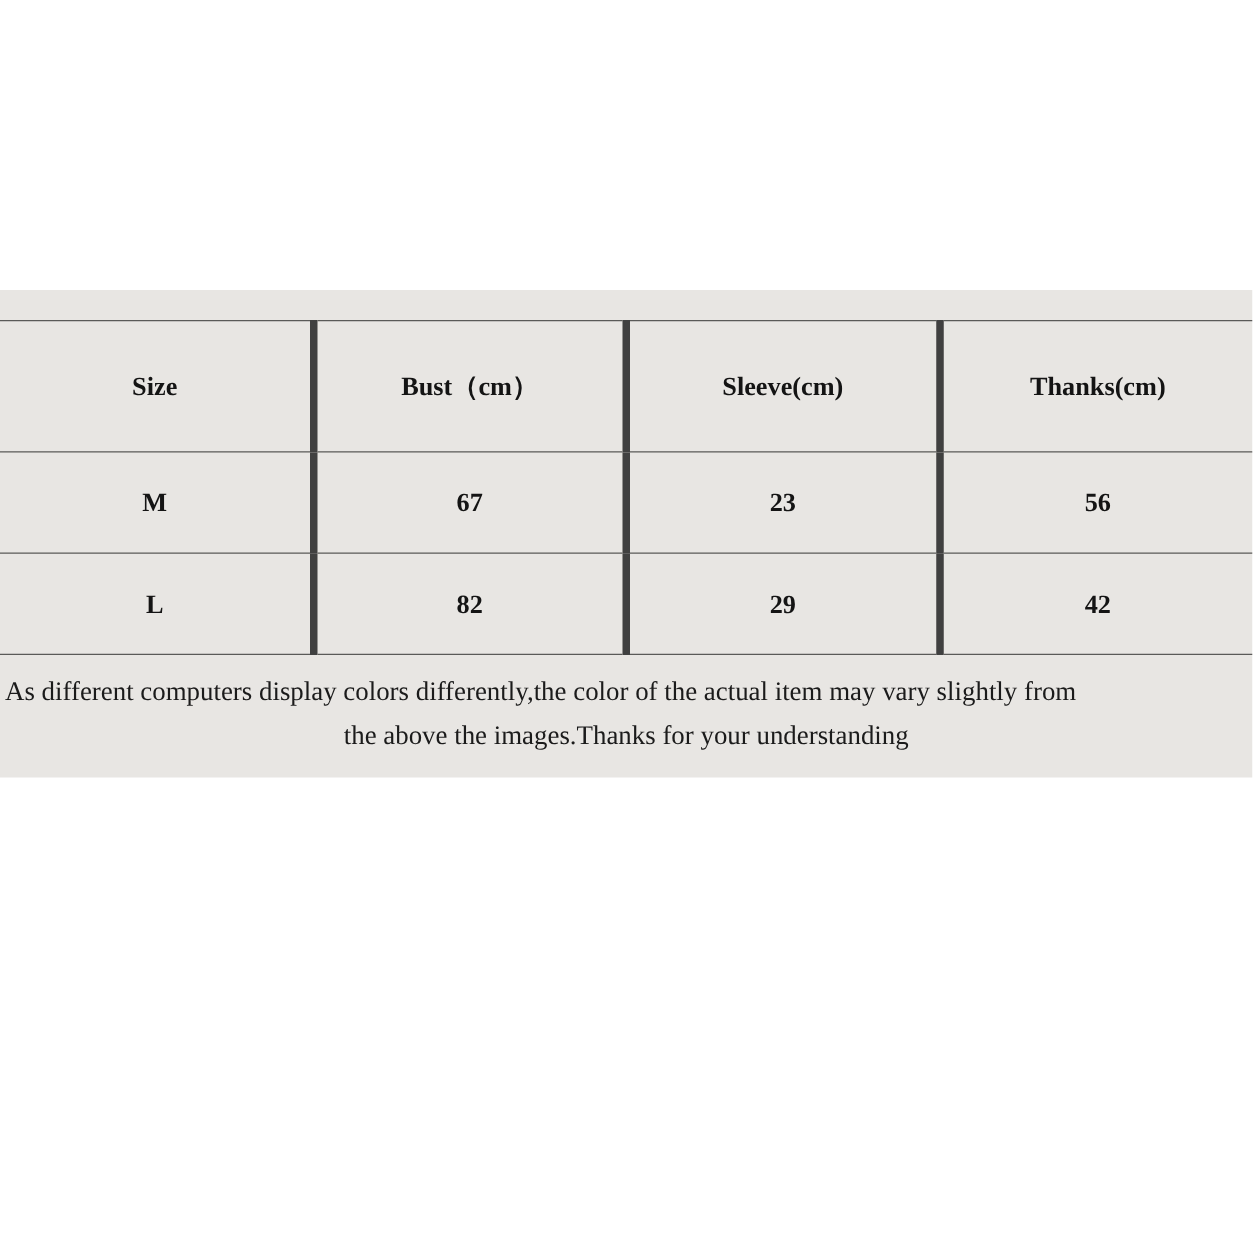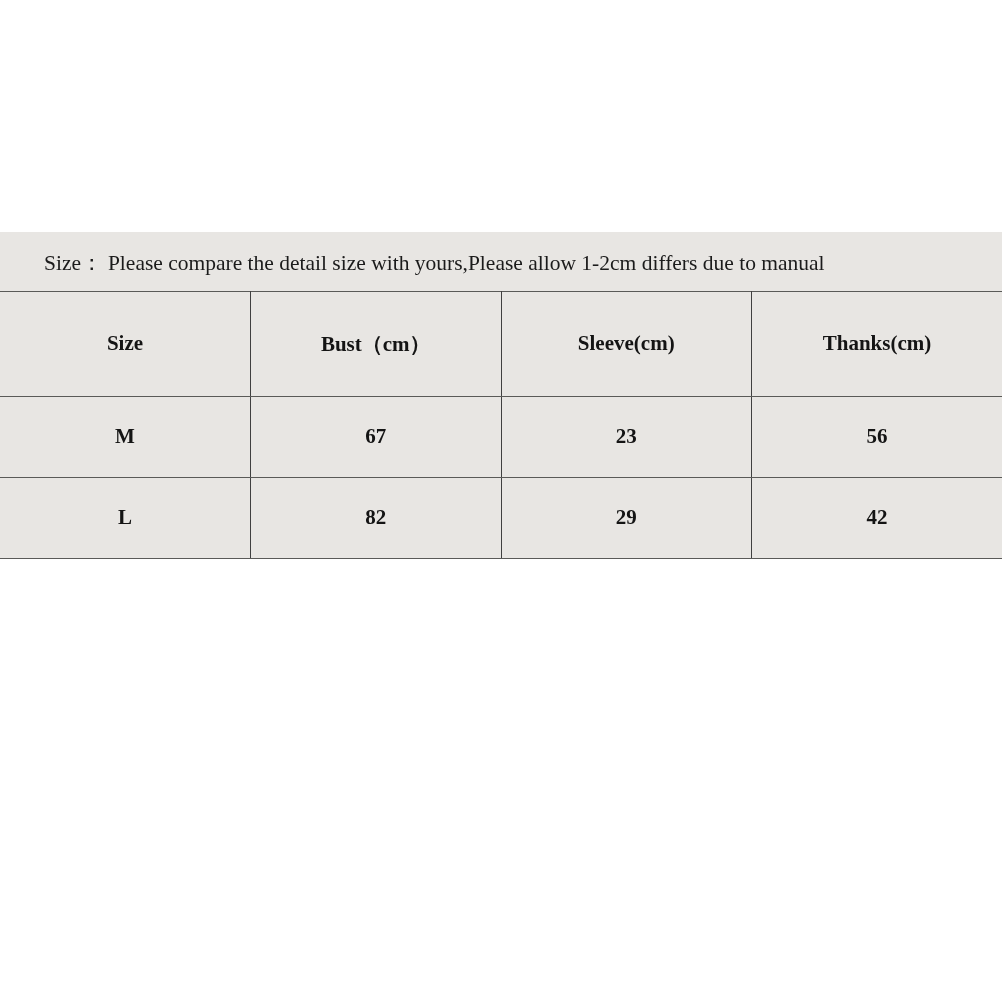--- a/index.html
+++ b/index.html
@@ -46,21 +46,21 @@
   }
   table.size-table {
     width: 100%;
     border-collapse: collapse;
     table-layout: fixed;
   }
   table.size-table th,
   table.size-table td {
     border: 1px solid #5a5a58;
     border-left: none;
-    border-right: 1px solid #404040;
+    border-right: 6px solid #404040;
     text-align: center;
     font-weight: bold;
     color: #141414;
   }
   table.size-table tr > *:last-child {
     border-right: none;
   }
   table.size-table th {
     height: 102px;
     font-size: 21px;
@@ -86,24 +86,20 @@
     text-align: center;
   }
 </style>
 </head>
 <body>
 
 <div class="page">
   <div class="panel">
 
     <div class="note-top">
-      <span class="indent-first">
-        <span>Size：</span>
-        <span>Please compare the detail size with yours,Please allow 1-2cm differs due to manual</span>
-      </span>
     </div>
 
     <table class="size-table">
       <thead>
         <tr>
           <th>Size</th>
           <th>Bust（cm）</th>
           <th>Sleeve(cm)</th>
           <th>Thanks(cm)</th>
         </tr>
@@ -117,15 +113,19 @@
         </tr>
         <tr>
           <td>L</td>
           <td>82</td>
           <td>29</td>
           <td>42</td>
         </tr>
       </tbody>
     </table>
 
+    <div class="note-bottom">
+      <span class="l1">As different computers display colors differently,the color of the actual item may vary slightly from</span>
+      <span class="l2">the above the images.Thanks for your understanding</span>
+    </div>
 
   </div>
 </div>
 
 </body></html>

